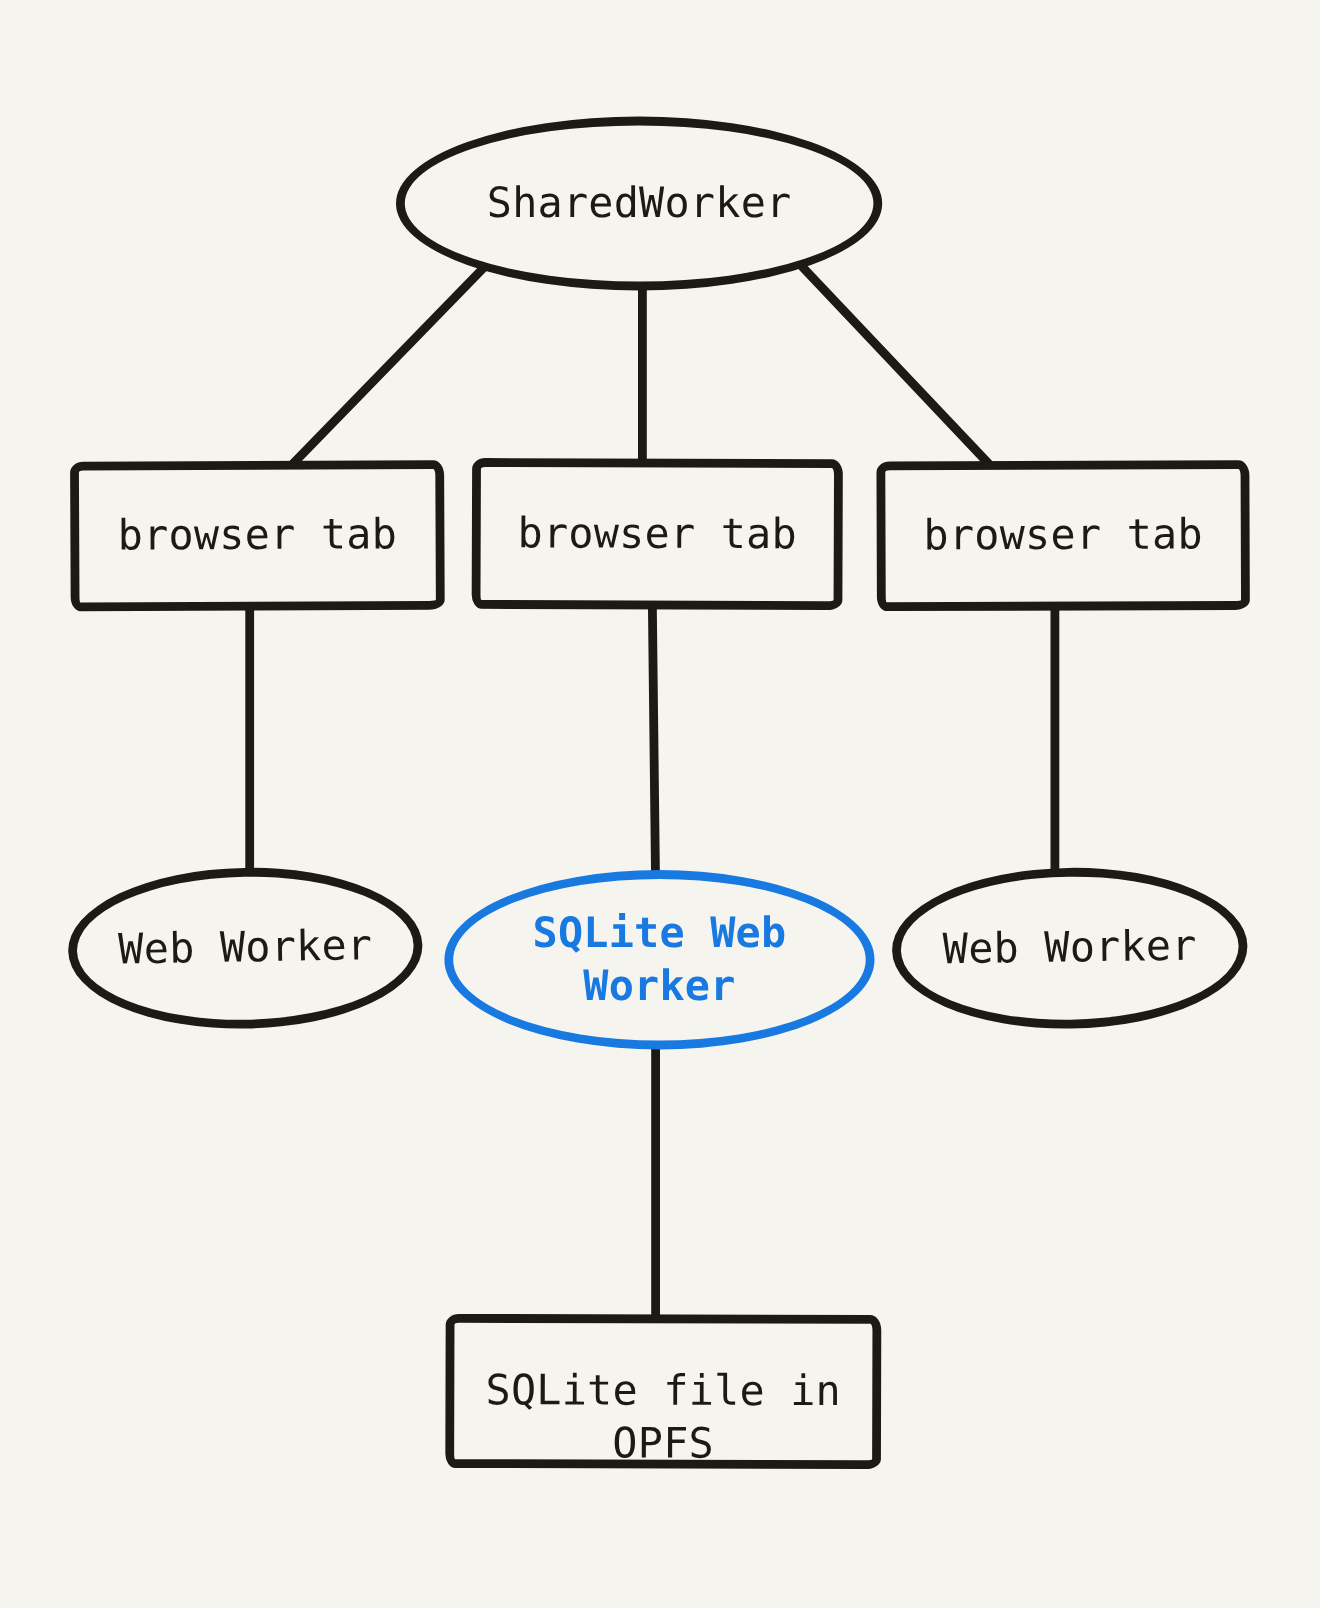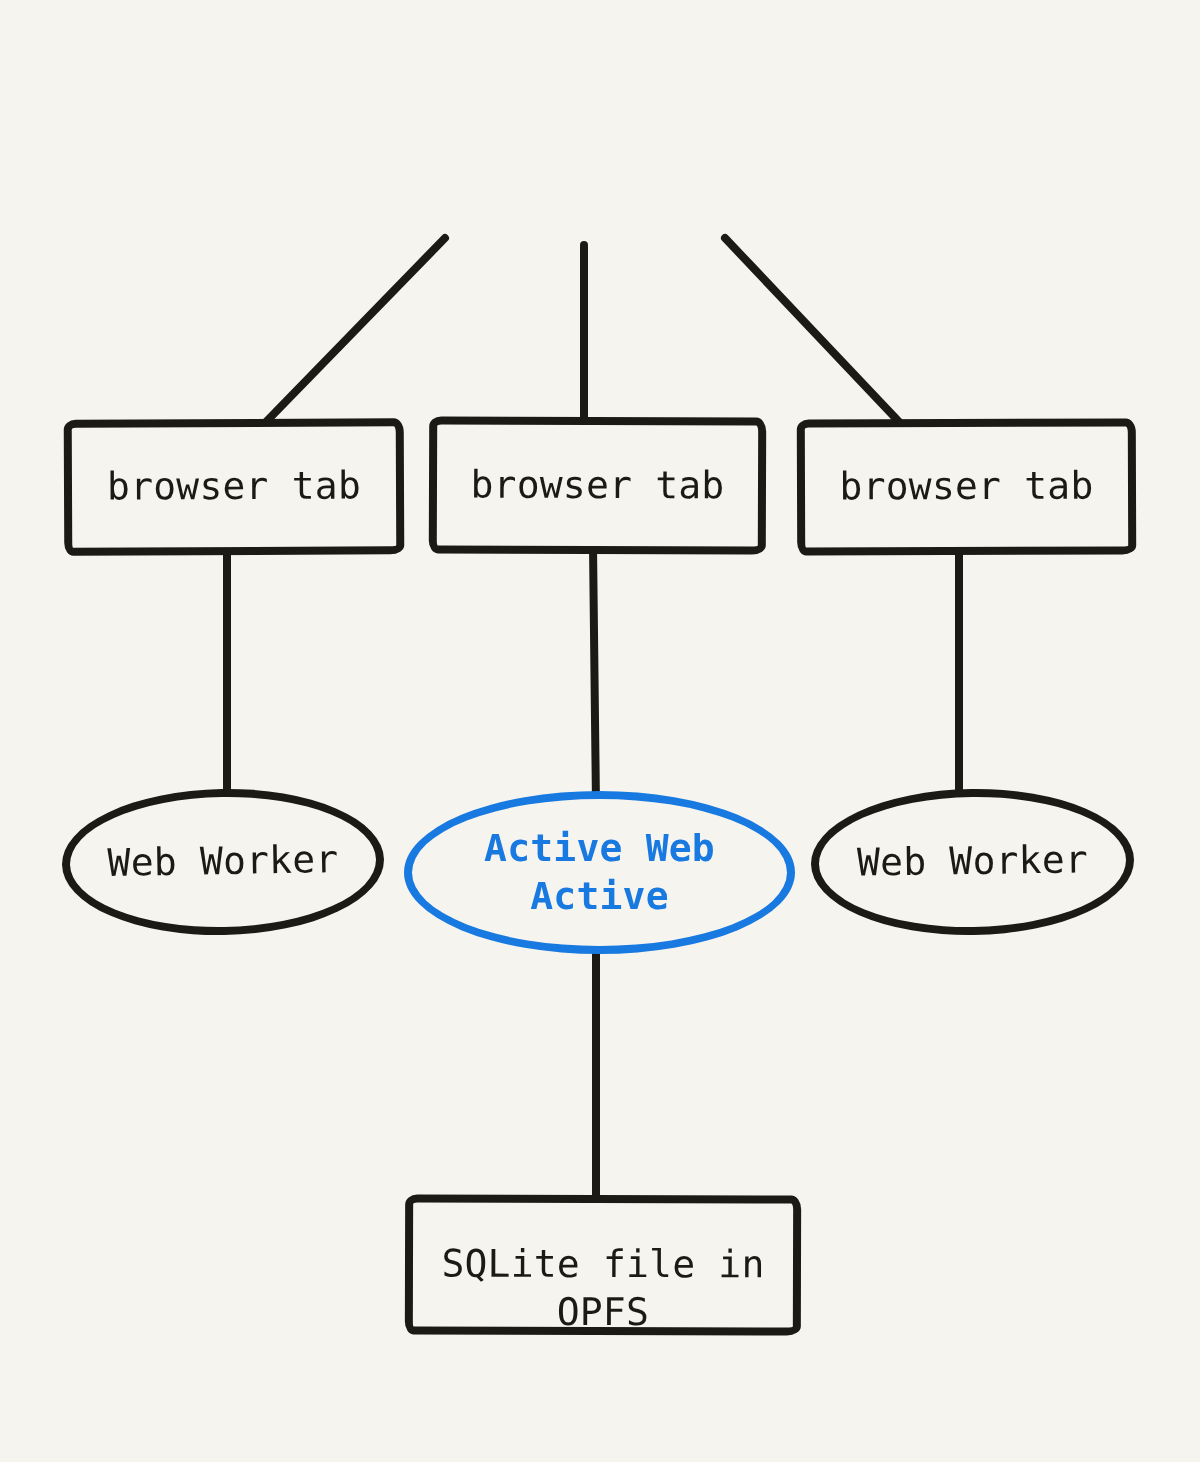--- a/index.html
+++ b/index.html
@@ -67,39 +67,42 @@
   <svg class="edges" width="1200" height="1462" viewBox="0 0 1200 1462">
     <line x1="445" y1="238" x2="262" y2="426"></line>
     <line x1="584" y1="245" x2="584" y2="426"></line>
     <line x1="725" y1="238" x2="903" y2="426"></line>
     <line x1="227" y1="548" x2="227" y2="800"></line>
     <line x1="593" y1="546" x2="596" y2="805"></line>
     <line x1="959" y1="548" x2="959" y2="800"></line>
     <line x1="596" y1="945" x2="596" y2="1202"></line>
   </svg>
 
+  <div class="node ellipse n-shared">
+    <span class="label">SharedWorker</span>
+  </div>
 
   <div class="node rect n-tab-l">
     <span class="label">browser tab</span>
   </div>
 
   <div class="node rect n-tab-m">
     <span class="label">browser tab</span>
   </div>
 
   <div class="node rect n-tab-r">
     <span class="label">browser tab</span>
   </div>
 
   <div class="node ellipse n-ww-l">
     <span class="label">Web Worker</span>
   </div>
 
   <div class="node ellipse n-active">
-    <span class="label">Active Web Active</span>
+    <span class="label">SQLite Web Worker</span>
   </div>
 
   <div class="node ellipse n-ww-r">
     <span class="label">Web Worker</span>
   </div>
 
   <div class="node rect n-sqlite">
     <span class="label">SQLite file in OPFS</span>
   </div>
 

